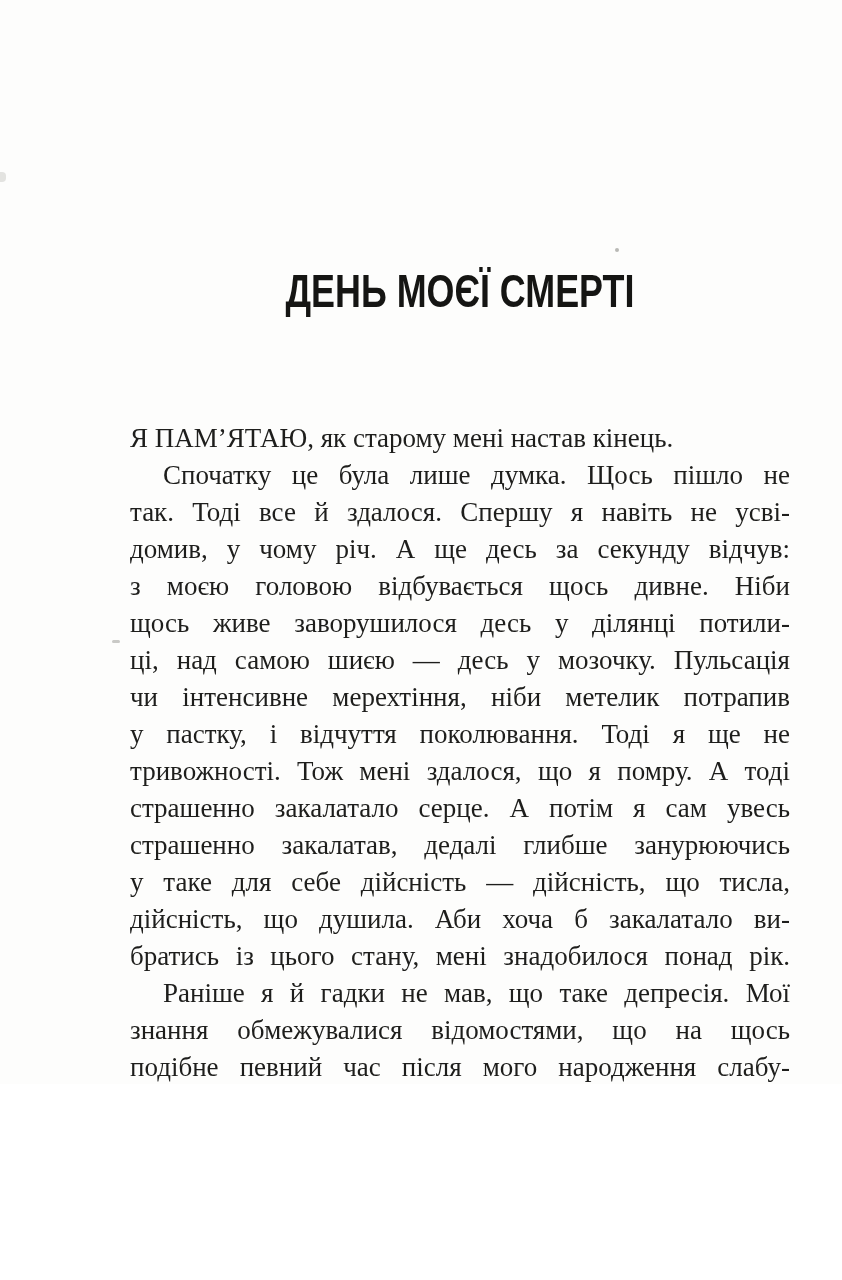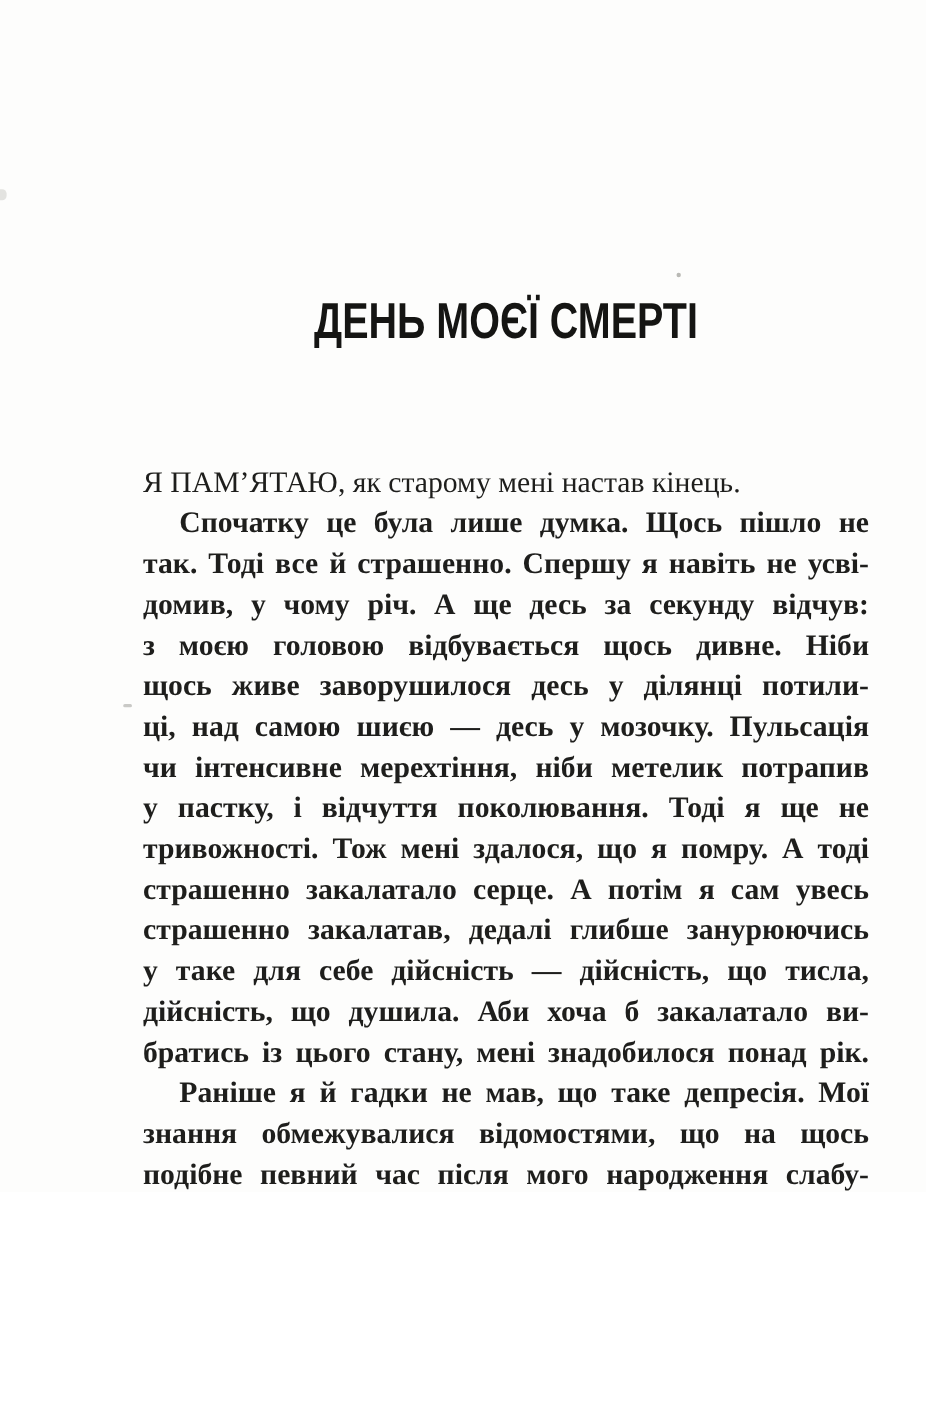--- a/index.html
+++ b/index.html
@@ -47,21 +47,20 @@
     line-height: 37px;
     color: var(--ink);
   }
   .line {
     white-space: normal;
   }
   .line.j {
     text-align: justify;
     text-align-last: justify;
     text-justify: inter-word;
-    font-weight: bold;
   }
   .line.i {
     text-indent: 33px;
   }
   .page-number {
     position: absolute;
     left: 130px;
     top: 1146px;
     width: 660px;
     text-align: center;
@@ -104,21 +103,21 @@
 </style>
 </head>
 <body>
 
 <div class="page">
   <h1 class="chapter-title">ДЕНЬ МОЄЇ СМЕРТІ</h1>
 
   <div class="body-text">
       <div class="line">Я ПАМ’ЯТАЮ, як старому мені настав кінець.</div>
       <div class="line j i">Спочатку це була лише думка. Щось пішло не</div>
-      <div class="line j">так. Тоді все й страшенно. Спершу я навіть не усві-</div>
+      <div class="line j">так. Тоді все й здалося. Спершу я навіть не усві-</div>
       <div class="line j">домив, у чому річ. А ще десь за секунду відчув:</div>
       <div class="line j">з моєю головою відбувається щось дивне. Ніби</div>
       <div class="line j">щось живе заворушилося десь у ділянці потили-</div>
       <div class="line j">ці, над самою шиєю — десь у мозочку. Пульсація</div>
       <div class="line j">чи інтенсивне мерехтіння, ніби метелик потрапив</div>
       <div class="line j">у пастку, і відчуття поколювання. Тоді я ще не</div>
       <div class="line j">тривожності. Тож мені здалося, що я помру. А тоді</div>
       <div class="line j">страшенно закалатало серце. А потім я сам увесь</div>
       <div class="line j">страшенно закалатав, дедалі глибше занурюючись</div>
       <div class="line j">у таке для себе дійсність — дійсність, що тисла,</div>

